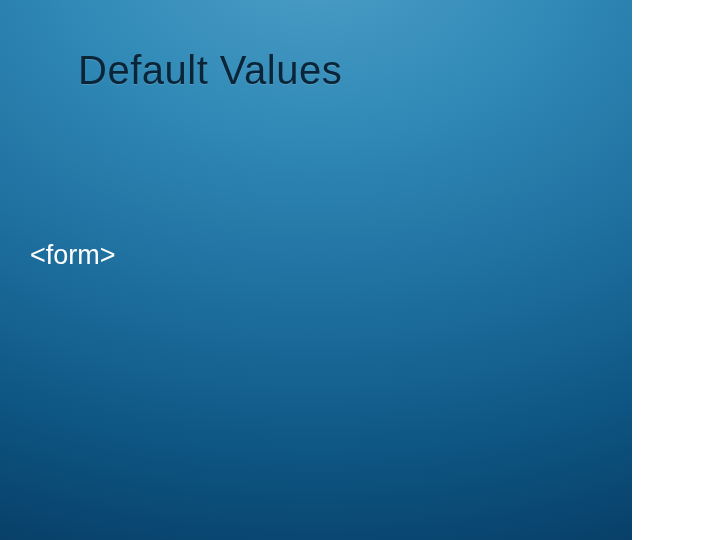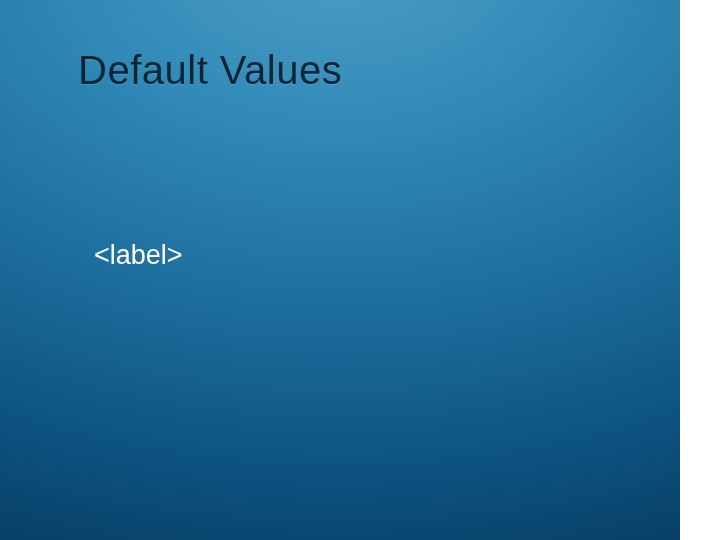--- a/index.html
+++ b/index.html
@@ -4,21 +4,21 @@
 <style>
   html, body {
     margin: 0;
     padding: 0;
     width: 720px;
     height: 540px;
     overflow: hidden;
     font-family: Arial, Helvetica, sans-serif;
   }
   .slide {
-    width: 680px;
+    width: 632px;
     height: 540px;
     background: radial-gradient(ellipse 140% 120% at 50% -10%, #4da0c8 0%, #2f88b5 30%, #1e6f9e 55%, #0e5684 78%, #073e66 100%);
     position: relative;
     color: #ffffff;
     box-sizing: border-box;
   }
   .title {
     position: absolute;
     top: 48px;
     left: 78px;
@@ -47,20 +47,20 @@
   .ind2 { padding-left: 130px; display: block; }
   .ind0 { padding-left: 0; display: block; }
 </style>
 </head>
 <body>
 
 <div class="slide">
   <div class="title">Default Values</div>
   <div class="body">
     <div class="code-block">
-      <span class="ind1">&lt;label&gt;</span>
+      <span class="ind0">&lt;form&gt;</span>
       
       
       
     </div>
 
   </div>
 </div>
 
 </body></html>

